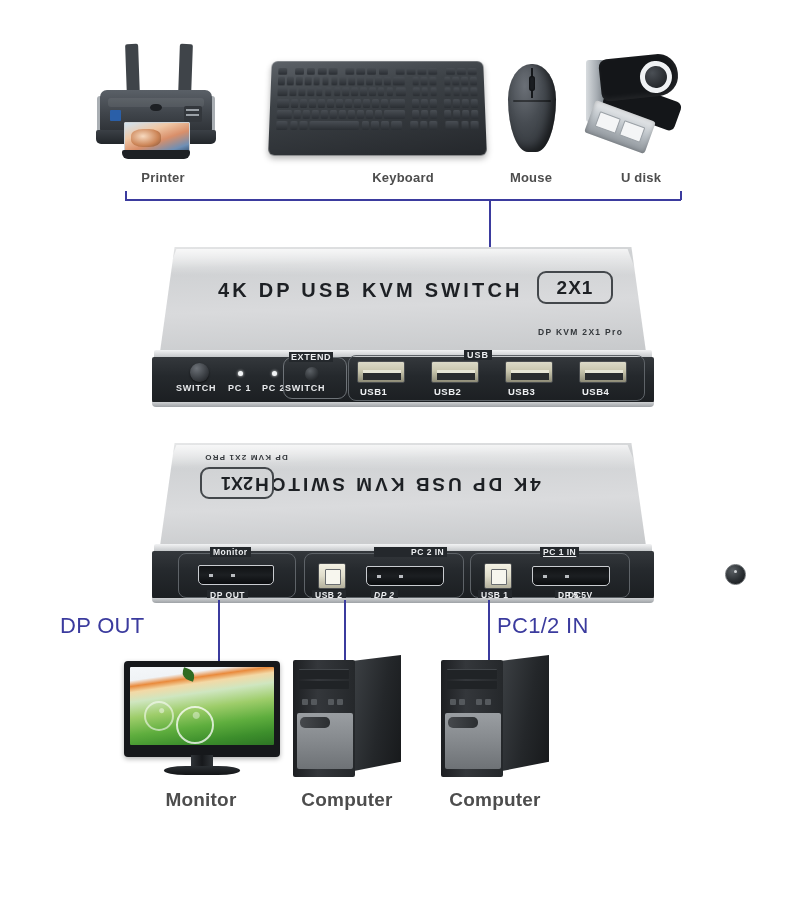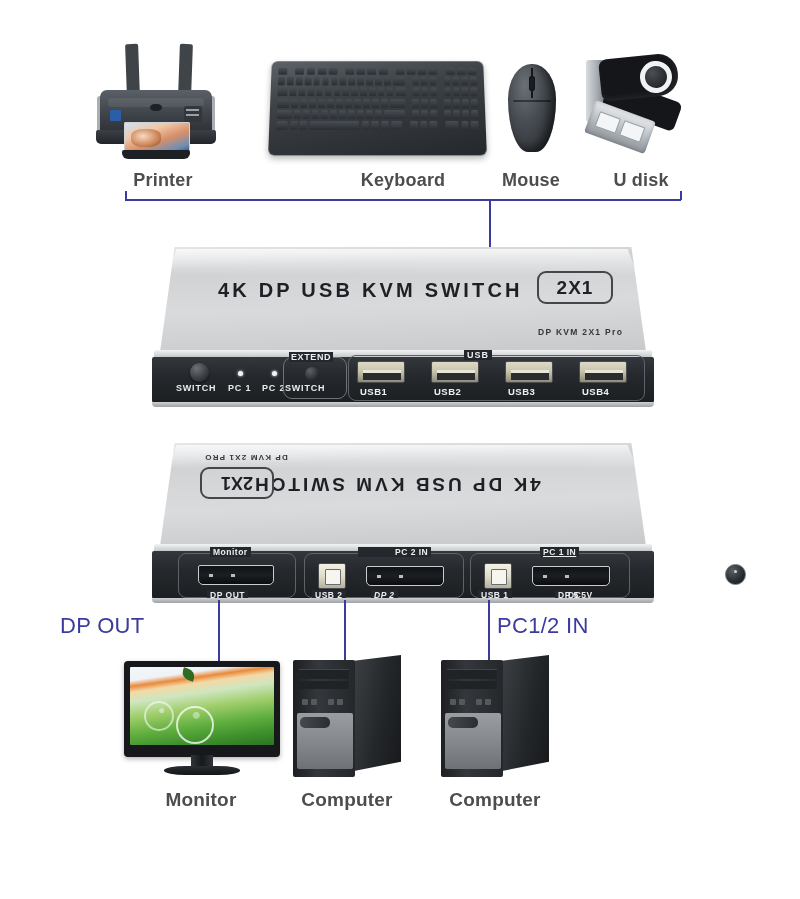--- a/index.html
+++ b/index.html
@@ -5,21 +5,21 @@
   html,body{margin:0;padding:0;background:#fff;}
   body{
     width:800px;height:899px;position:relative;overflow:hidden;
     font-family:"Liberation Sans","DejaVu Sans",sans-serif;
     background:#ffffff;
   }
   .abs{position:absolute;}
 
   
   .periph-label{
-    font-size:18px;font-weight:700;color:#4d4d4d;letter-spacing:.2px;
+    font-size:13px;font-weight:700;color:#4d4d4d;letter-spacing:.2px;
     text-align:center;white-space:nowrap;
   }
   .bottom-label{
     font-size:19px;font-weight:700;color:#4d4d4d;letter-spacing:.2px;
     text-align:center;white-space:nowrap;
   }
   .blue-label{
     font-size:22px;font-weight:400;color:#3b3b9e;white-space:nowrap;
     letter-spacing:.3px;
   }
@@ -461,21 +461,21 @@
 
   <div class="dev2-lip"></div>
   <div class="dev2-face">
 
     <div class="grp" style="left:26px;top:2px;width:116px;height:43px;"></div>
     <div class="grp-lbl" style="left:58px;top:-4px;">Monitor</div>
     <div class="dp-port" style="left:46px;top:14px;width:76px;"></div>
     <div class="grp-lbl" style="left:55px;top:39px;">DP OUT</div>
 
     <div class="grp" style="left:152px;top:2px;width:158px;height:43px;"></div>
-    <div class="grp-lbl" style="left:206px;top:-4px;padding-left:37px;">PC 2 IN</div>
+    <div class="grp-lbl" style="left:222px;top:-4px;padding-left:37px;">PC 2 IN</div>
     <div class="usbB" style="left:166px;top:12px;"></div>
     <div class="grp-lbl" style="left:160px;top:39px;">USB 2</div>
     <div class="dp-port" style="left:214px;top:15px;width:78px;"></div>
     <div class="grp-lbl" style="left:219px;top:39px;font-style:italic;">DP 2</div>
 
     <div class="grp" style="left:318px;top:2px;width:158px;height:43px;"></div>
     <div class="grp-lbl" style="left:388px;top:-4px;text-decoration:underline;">PC 1 IN</div>
     <div class="usbB" style="left:332px;top:12px;"></div>
     <div class="grp-lbl" style="left:326px;top:39px;">USB 1</div>
     <div class="dp-port" style="left:380px;top:15px;width:78px;"></div>

